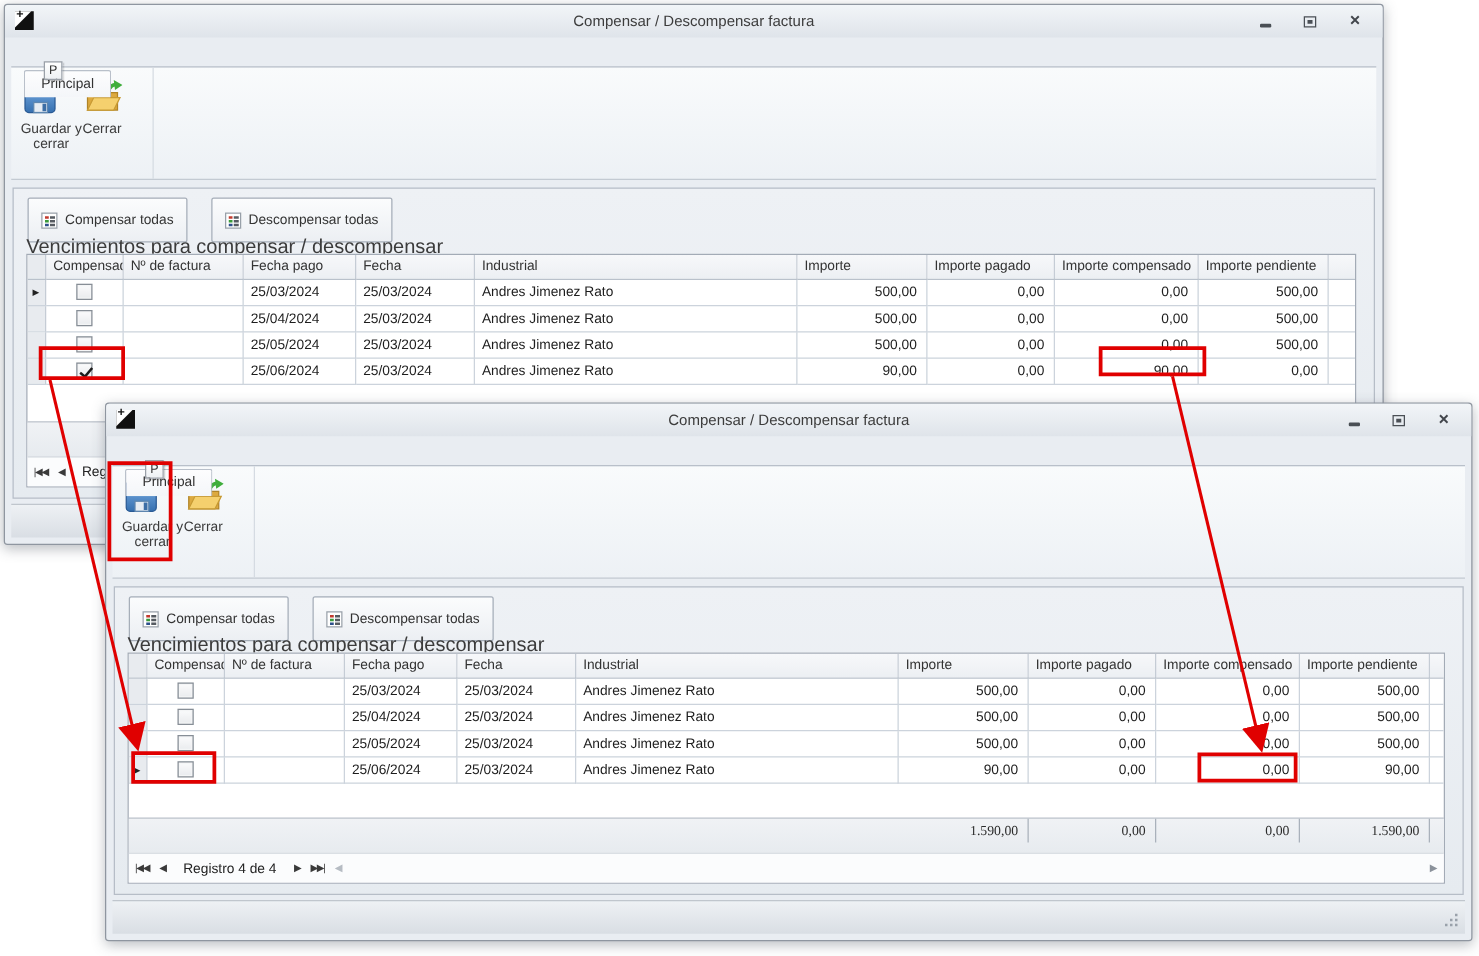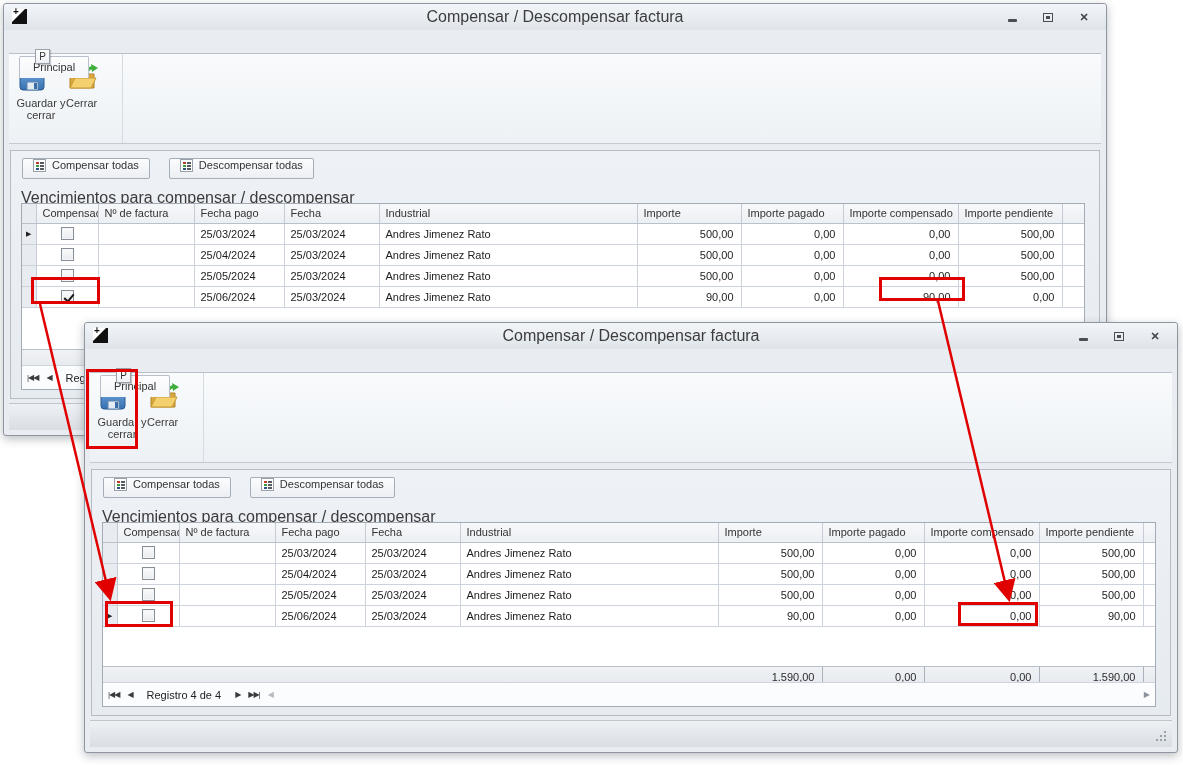--- a/index.html
+++ b/index.html
@@ -10,21 +10,21 @@
   
   .win { position:absolute; background:#e9edf2; border:1px solid #8f96a0;
     border-radius:3px; box-shadow:0 3px 10px rgba(60,70,80,.35); }
   .win-back  { left:3px;  top:3px;   width:1104px; height:433px; z-index:1; }
   .win-front { left:84px; top:322px; width:1094px; height:431px; z-index:2; }
 
   .titlebar { position:absolute; left:0; right:0; top:0; height:26px;
     background:linear-gradient(#f2f5f8,#dfe4ea); border-radius:3px 3px 0 0;
     display:flex; align-items:center; }
   .title { position:absolute; left:0; right:0; text-align:center;
-    font-size:16px; color:#3c3c3c; }
+    font-size:12px; color:#3c3c3c; }
   .appicon { position:absolute; left:8px; top:5px; width:15px; height:15px;
     background:#101010; }
   .appicon::before { content:""; position:absolute; left:0; top:0;
     border-top:13px solid #ffffff; border-right:13px solid transparent; }
   .appicon::after { content:"+"; position:absolute; left:1px; top:-3px;
     font-size:10px; font-weight:bold; color:#101010; }
   .capbtns { position:absolute; right:16px; top:6px; display:flex; gap:24px;
     align-items:center; height:14px; }
   .cap { width:12px; height:12px; display:flex; align-items:center;
     justify-content:center; cursor:default; }
@@ -52,21 +52,21 @@
     text-align:center; border-radius:2px; }
   .keytip { position:absolute; left:26px; top:-5px; width:15px; height:15px;
     background:linear-gradient(#ffffff,#eef1f4); border:1px solid #9aa0a8;
     box-shadow:1px 1px 1px rgba(0,0,0,.2); font-size:10px; color:#333;
     text-align:center; line-height:13px; z-index:3; }
 
   
   .panel { position:absolute; left:6px; right:6px; top:146px; bottom:36px;
     background:linear-gradient(#eef1f5,#e6ebf0); border:1px solid #b6bdc7; }
   .btnrow { position:absolute; left:11px; top:7px; display:flex; }
-  .tbtn { display:inline-flex; height:21px; padding:0 10px;
+  .tbtn { display:inline-flex; align-items:center; height:36px; padding:0 10px;
     background:linear-gradient(#fbfcfd,#eceff3); border:1px solid #a6aeb9;
     border-radius:2px; font-size:11px; color:#333; margin-right:19px; }
   .list-ic { width:13px; height:13px; background:#fff; border:1px solid #98a0a9;
     position:relative; margin-right:6px; }
   .list-ic::before { content:""; position:absolute; left:2px; top:2px;
     width:3px; height:2px; background:#c23a2e;
     box-shadow:0 3px 0 #3a9a3a, 0 6px 0 #2d4f8a; }
   .list-ic::after { content:""; position:absolute; left:6px; top:2px;
     width:4px; height:2px; background:#565b61;
     box-shadow:0 3px 0 #565b61, 0 6px 0 #565b61; }
@@ -93,22 +93,22 @@
   td.txt { padding-left:6px; }
   td.num { padding-right:7px; text-align:right; }
   td.cbc { text-align:center; }
   .cb { width:13px; height:13px; margin:0 auto; border:1px solid #878e96;
     background:linear-gradient(#fbfbfc,#e9ebee); position:relative;
     box-shadow:inset 0 0 0 1px #f4f5f6; }
   .cb.checked::after { content:""; position:absolute; left:4px; top:1px;
     width:4px; height:8px; border-right:2px solid #1c1c1c;
     border-bottom:2px solid #1c1c1c; transform:rotate(40deg); }
 
-  .totals { height:16px; border-top:1px solid #b9c0c9;
-    background:linear-gradient(#f0f2f5,#e7ebef); flex:none; }
+  .totals { height:28px; border-top:1px solid #b9c0c9;
+    background:linear-gradient(#f0f2f5,#e7ebef); flex:none;font-family:Liberation Serif, serif; }
   .totals td { height:19px; font-size:11px; color:#2c2c2c; border:none; }
   .totals td.num { border-right:1px solid #a9b1bb; }
 
   .navrow { height:24px; flex:none; border-top:1px solid #cfd5db; background:#fbfcfd;
     display:flex; align-items:center; padding-left:5px; gap:8px; }
   .ng { font-size:8px; color:#3a3a3a; letter-spacing:-1px; }
   .ng.dis { color:#b6bcc3; }
   .navtext { font-size:11px; color:#222; padding:0 6px; }
   .scrollright { margin-left:auto; margin-right:6px; font-size:8px; color:#8b929b; }
 

